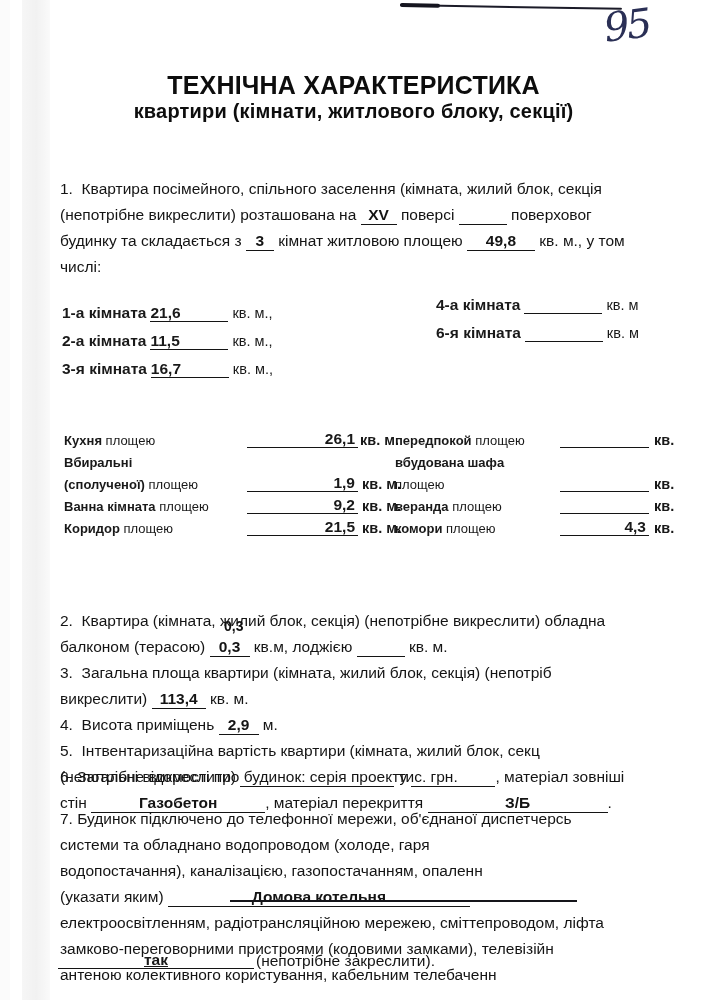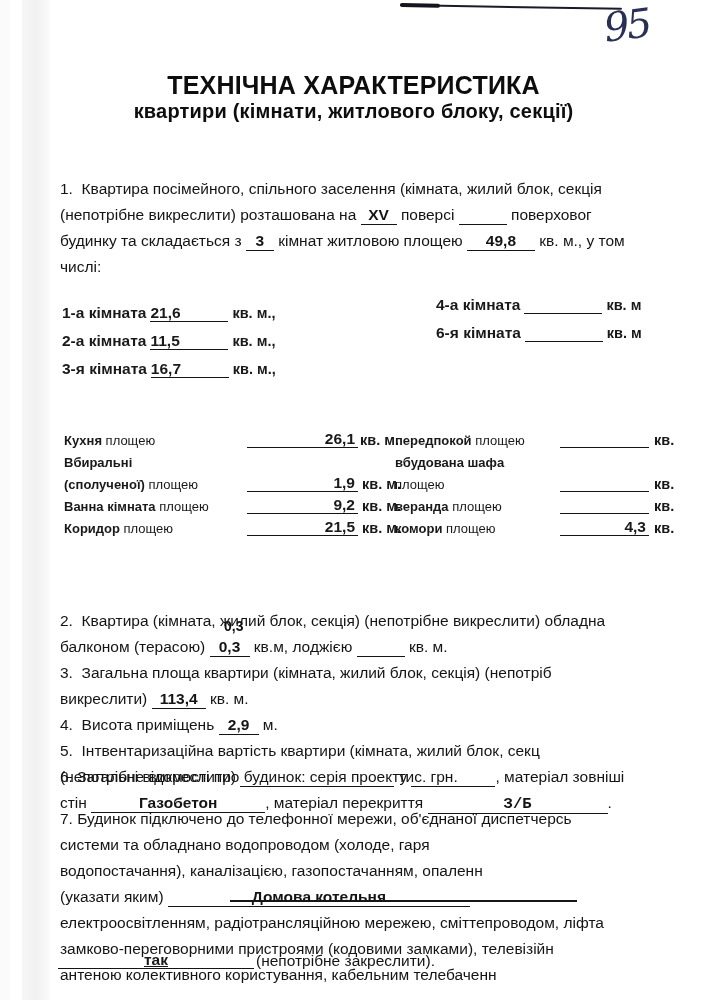--- a/index.html
+++ b/index.html
@@ -68,21 +68,21 @@
   .rooms .colR{ left:436px; }
   .roomrow{
     font-size:15.5px; line-height:25px; white-space:nowrap;
     margin-bottom:2px;
   }
   .roomrow .lbl{ font-weight:bold; }
   .roomrow .val{
     display:inline-block; width:78px; text-align:left; font-weight:bold;
     border-bottom:1.6px solid #141414; margin:0 4px; line-height:17px;
   }
-  .roomrow .unit{ font-weight:bold; font-size:14.5px; }
+  .roomrow .unit{ font-weight:normal; font-size:14.5px; }
 
   
   .areas{ position:absolute; left:0; top:430px; width:707px; }
   .arow{
     position:absolute; font-size:13px; line-height:22px; white-space:nowrap;
   }
   .arow .bold{ font-weight:bold; }
   .arow .thin{ font-weight:normal; }
   .aval{
     position:absolute; width:108px; text-align:right; font-weight:bold;
@@ -252,21 +252,21 @@
     <span class="u blank" style="min-width:148px;">&nbsp;</span>
     <span>тис. грн.</span>
   </div>
 
   <div class="para nojust" style="top:764px;">
     <span>6.</span>
     <span>Загальні відомості про будинок: серія проекту</span>
     <span class="u blank" style="min-width:78px;">&nbsp;</span><span>, матеріал зовніші</span><br>
     <span>стін</span>
     <span class="u" style="min-width:168px;">Газобетон</span><span>, матеріал перекриття</span>
-    <span class="u" style="min-width:174px;font-family:Liberation Mono, monospace;">З/Б</span><span>.</span>
+    <span class="u" style="min-width:174px;">З/Б</span><span>.</span>
   </div>
 
   <div class="para" style="top:806px;">
     <span>7.</span>
     <span>Будинок підключено до телефонної мережи, об'єднаної диспетчерсь</span><br>
     <span>системи      та      обладнано      водопроводом      (холоде,      гаря</span><br>
     <span>водопостачання),        каналізацією,        газопостачанням,     опаленн</span><br>
     <span>(указати         яким)</span>
     <span class="u" style="min-width:296px;">Домова котельня</span><br>
     <span>електроосвітленням,</span>

